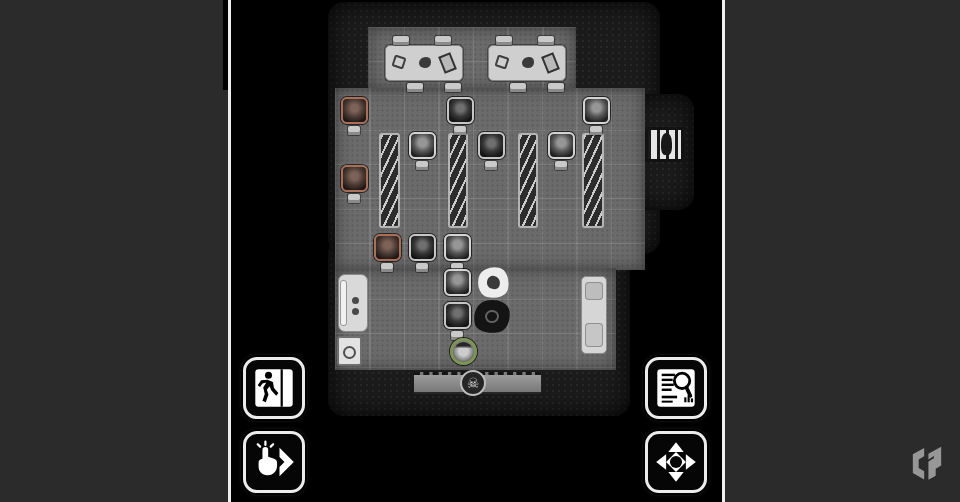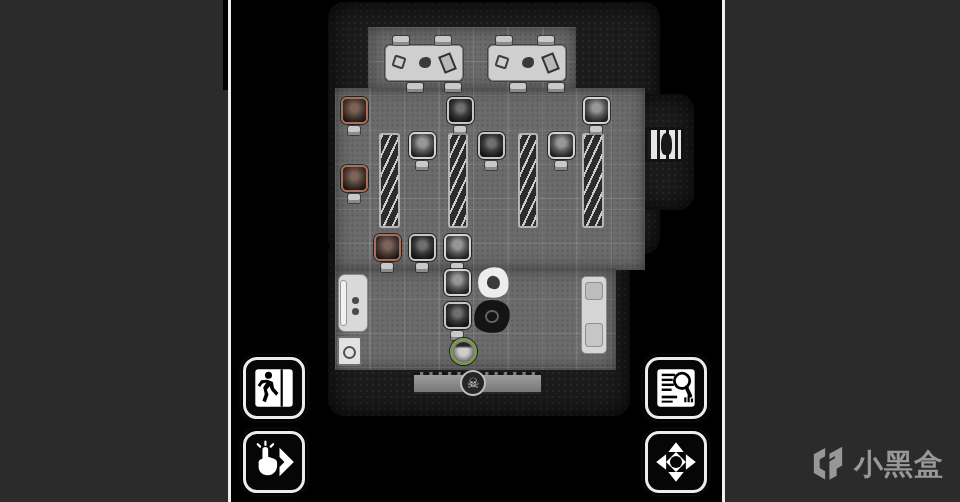--- a/index.html
+++ b/index.html
@@ -227,17 +227,16 @@
   <div class="divider r"></div>
 
   <div class="side right">
     <div class="watermark">
       <svg viewBox="0 0 36 38" width="34" height="36">
         <g fill="#979797">
           <path d="M15 2 L3 8.8 V28.6 L15 35.4 V26.6 L9.2 23.2 V14.2 L15 10.8 Z"></path>
           <path d="M19.5 8.2 L33 0.8 V20.6 L27.2 24 V31.4 L19.5 35.8 V16.4 L25.3 13 V10.6 L19.5 14.2 Z"></path>
         </g>
       </svg>
-      <span class="wm-text">小黑盒</span>
     </div>
   </div>
 
 </div>
 
 </body></html>

